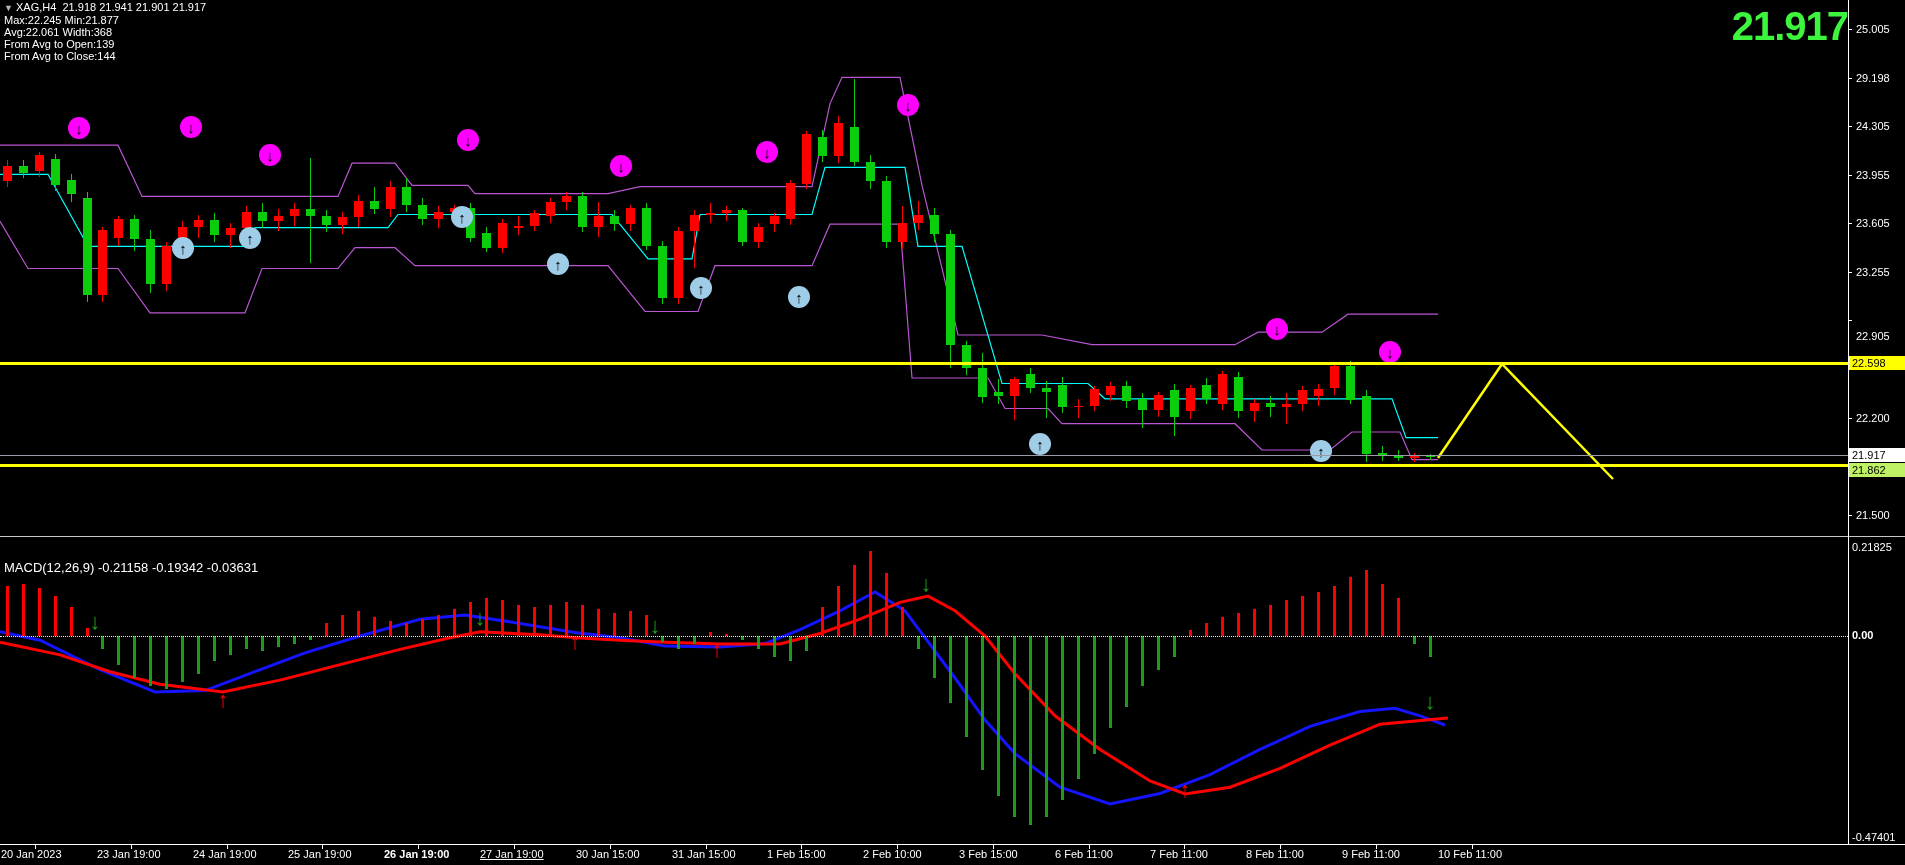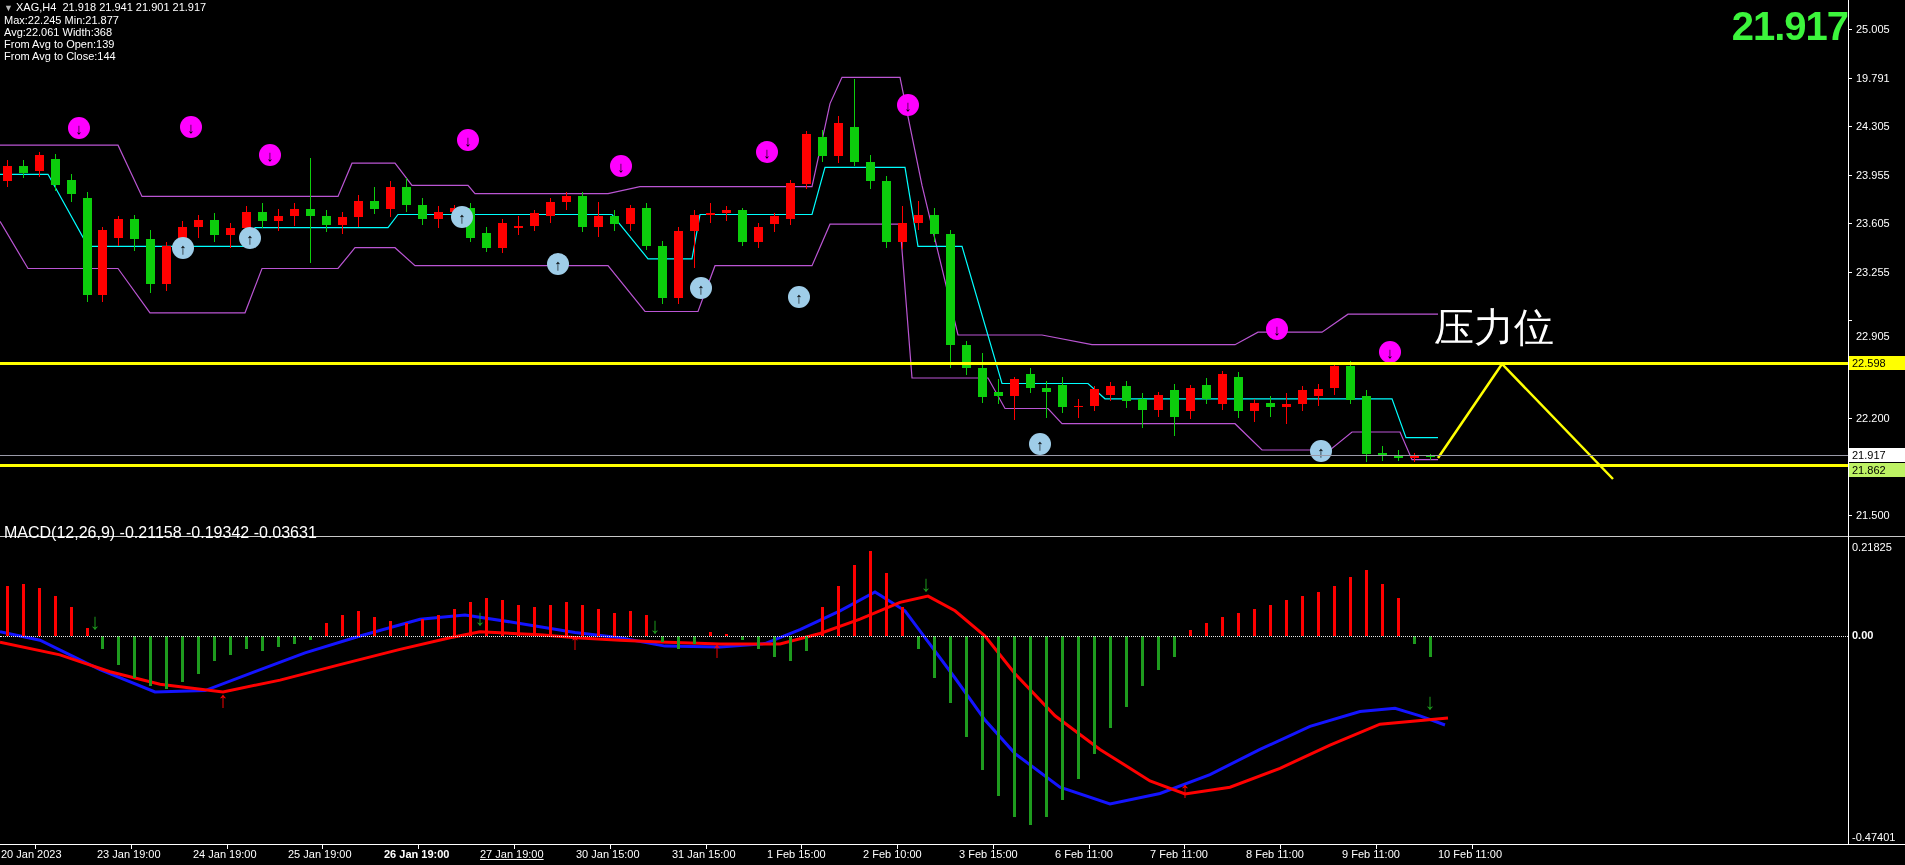--- a/index.html
+++ b/index.html
@@ -351,35 +351,34 @@
   <div class="abs" style="left:1848px;top:0;width:1px;height:844px;background:#ffffff;"></div>
 
   <div class="infoline" style="top:1px;"><span style="color:#b8b8b8;font-size:9px;">▼</span>&nbsp;<span>XAG,H4</span>&nbsp;&nbsp;<span>21.918 21.941 21.901 21.917</span></div>
   <div class="infoline" style="top:14px;">Max:22.245 Min:21.877</div>
   <div class="infoline" style="top:26px;">Avg:22.061 Width:368</div>
   <div class="infoline" style="top:38px;">From Avg to Open:139</div>
   <div class="infoline" style="top:50px;">From Avg to Close:144</div>
 
   <div class="abs" style="right:57px;top:4px;font-size:40px;font-weight:bold;color:#3cf53c;letter-spacing:-1px;">21.917</div>
 
-  <div class="cjk" style="left:1434px;top:300px;font-size:40px;">压力位</div>
 
   <div class="tag" style="top:356px;background:#ffff00;">22.598</div>
   <div class="tag" style="top:448px;background:#ffffff;">21.917</div>
   <div class="tag" style="top:463px;background:#bef264;">21.862</div>
 
-  <div class="abs" style="left:4px;top:524px;font-size:16px;">MACD(12,26,9) -0.21158 -0.19342 -0.03631</div>
+  <div class="abs" style="left:4px;top:560px;font-size:13px;">MACD(12,26,9) -0.21158 -0.19342 -0.03631</div>
   <div class="axlabel" style="left:1852px;top:541px;">0.21825</div>
   <div class="axlabel" style="left:1852px;top:629px;font-weight:bold;">0.00</div>
   <div class="axlabel" style="left:1852px;top:831px;">-0.47401</div>
 
   <div class="abs" id="price-axis" style="left:0;top:0;">
       <div class="axlabel" style="left: 1856px; top: 23px;">25.005</div>
       <div class="tick" style="left: 1848px; top: 29px; width: 4px; height: 1px;"></div>
-      <div class="axlabel" style="left: 1856px; top: 72px;">19.791</div>
+      <div class="axlabel" style="left: 1856px; top: 72px;">29.198</div>
       <div class="tick" style="left: 1848px; top: 78px; width: 4px; height: 1px;"></div>
       <div class="axlabel" style="left: 1856px; top: 120px;">24.305</div>
       <div class="tick" style="left: 1848px; top: 126px; width: 4px; height: 1px;"></div>
       <div class="axlabel" style="left: 1856px; top: 169px;">23.955</div>
       <div class="tick" style="left: 1848px; top: 175px; width: 4px; height: 1px;"></div>
       <div class="axlabel" style="left: 1856px; top: 217px;">23.605</div>
       <div class="tick" style="left: 1848px; top: 223px; width: 4px; height: 1px;"></div>
       <div class="axlabel" style="left: 1856px; top: 266px;">23.255</div>
       <div class="tick" style="left: 1848px; top: 272px; width: 4px; height: 1px;"></div>
       <div class="axlabel" style="left: 1856px; top: 330px;">22.905</div>

